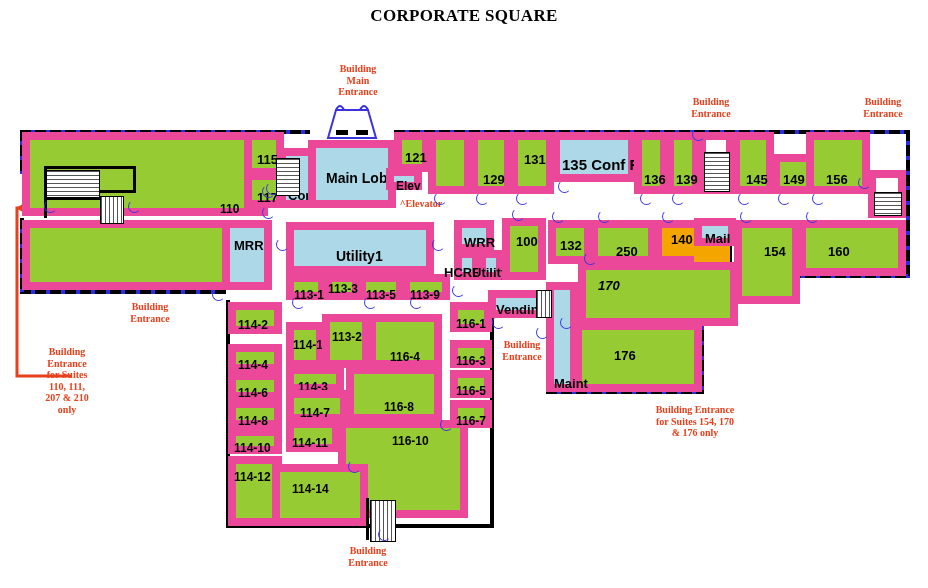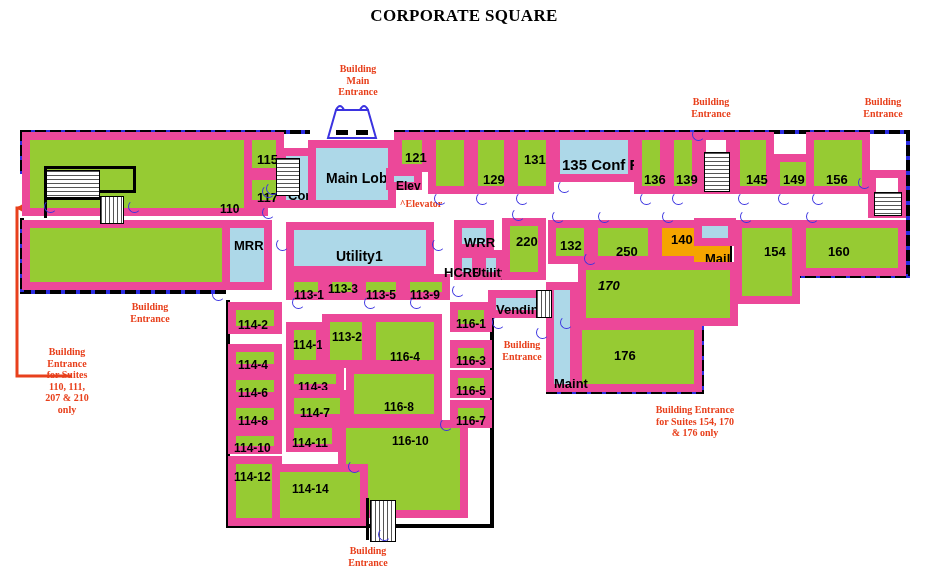--- a/index.html
+++ b/index.html
@@ -214,21 +214,21 @@
   <div class="room occ" style="left:590px;top:220px;width:66px;height:44px;">
     <span class="lbl" style="left:18px;top:16px;font-size:13px;">250</span>
   </div>
 
   <div class="room vac" style="left:654px;top:220px;width:52px;height:44px;padding-left:26px;">
     <span class="lbl" style="left:9px;top:4px;font-size:13px;">140</span>
   </div>
   <div class="room vac noborder" style="left:694px;top:244px;width:38px;height:32px;
               border-right:2px solid #000;border-bottom:2px solid #000;"></div>
   <div class="room util" style="left:694px;top:218px;width:42px;height:28px;">
-    <span class="lbl" style="left:3px;top:5px;font-size:13px;margin-top:20px;">Mail</span>
+    <span class="lbl" style="left:3px;top:5px;font-size:13px;">Mail</span>
   </div>
   <div class="room occ" style="left:734px;top:220px;width:66px;height:84px;">
     <span class="lbl" style="left:22px;top:16px;font-size:13px;">154</span>
   </div>
   <div class="room occ" style="left:798px;top:220px;width:108px;height:56px;">
     <span class="lbl" style="left:22px;top:16px;font-size:13px;">160</span>
   </div>
 
   <div class="room occ" style="left:578px;top:262px;width:160px;height:64px;font-style:italic;">
     <span class="lbl" style="left:12px;top:8px;font-size:13px;">170</span>
@@ -259,21 +259,21 @@
   <div class="room util" style="left:454px;top:220px;width:40px;height:32px;">
     <span class="lbl" style="left:2px;top:7px;font-size:13px;">WRR</span>
   </div>
   <div class="room util" style="left:454px;top:250px;width:26px;height:30px;">
     <span class="lbl" style="left:-18px;top:7px;font-size:13px;">HCRR</span>
   </div>
   <div class="room util" style="left:478px;top:250px;width:26px;height:30px;">
     <span class="lbl" style="left:-14px;top:7px;font-size:13px;">Utility2</span>
   </div>
   <div class="room occ" style="left:502px;top:218px;width:44px;height:62px;">
-    <span class="lbl" style="left:6px;top:8px;font-size:13px;">220</span>
+    <span class="lbl" style="left:6px;top:8px;font-size:13px;">100</span>
   </div>
 
   <div class="room util" style="left:488px;top:290px;width:56px;height:28px;">
     <span class="lbl" style="left:0px;top:4px;font-size:13px;">Vending</span>
   </div>
   <div class="stairs-v" style="left:536px;top:290px;width:14px;height:26px;"></div>
 
   <div class="room occ" style="left:228px;top:302px;width:54px;height:32px;">
     <span class="lbl" style="left:2px;top:8px;font-size:12px;">114-2</span>
   </div>

